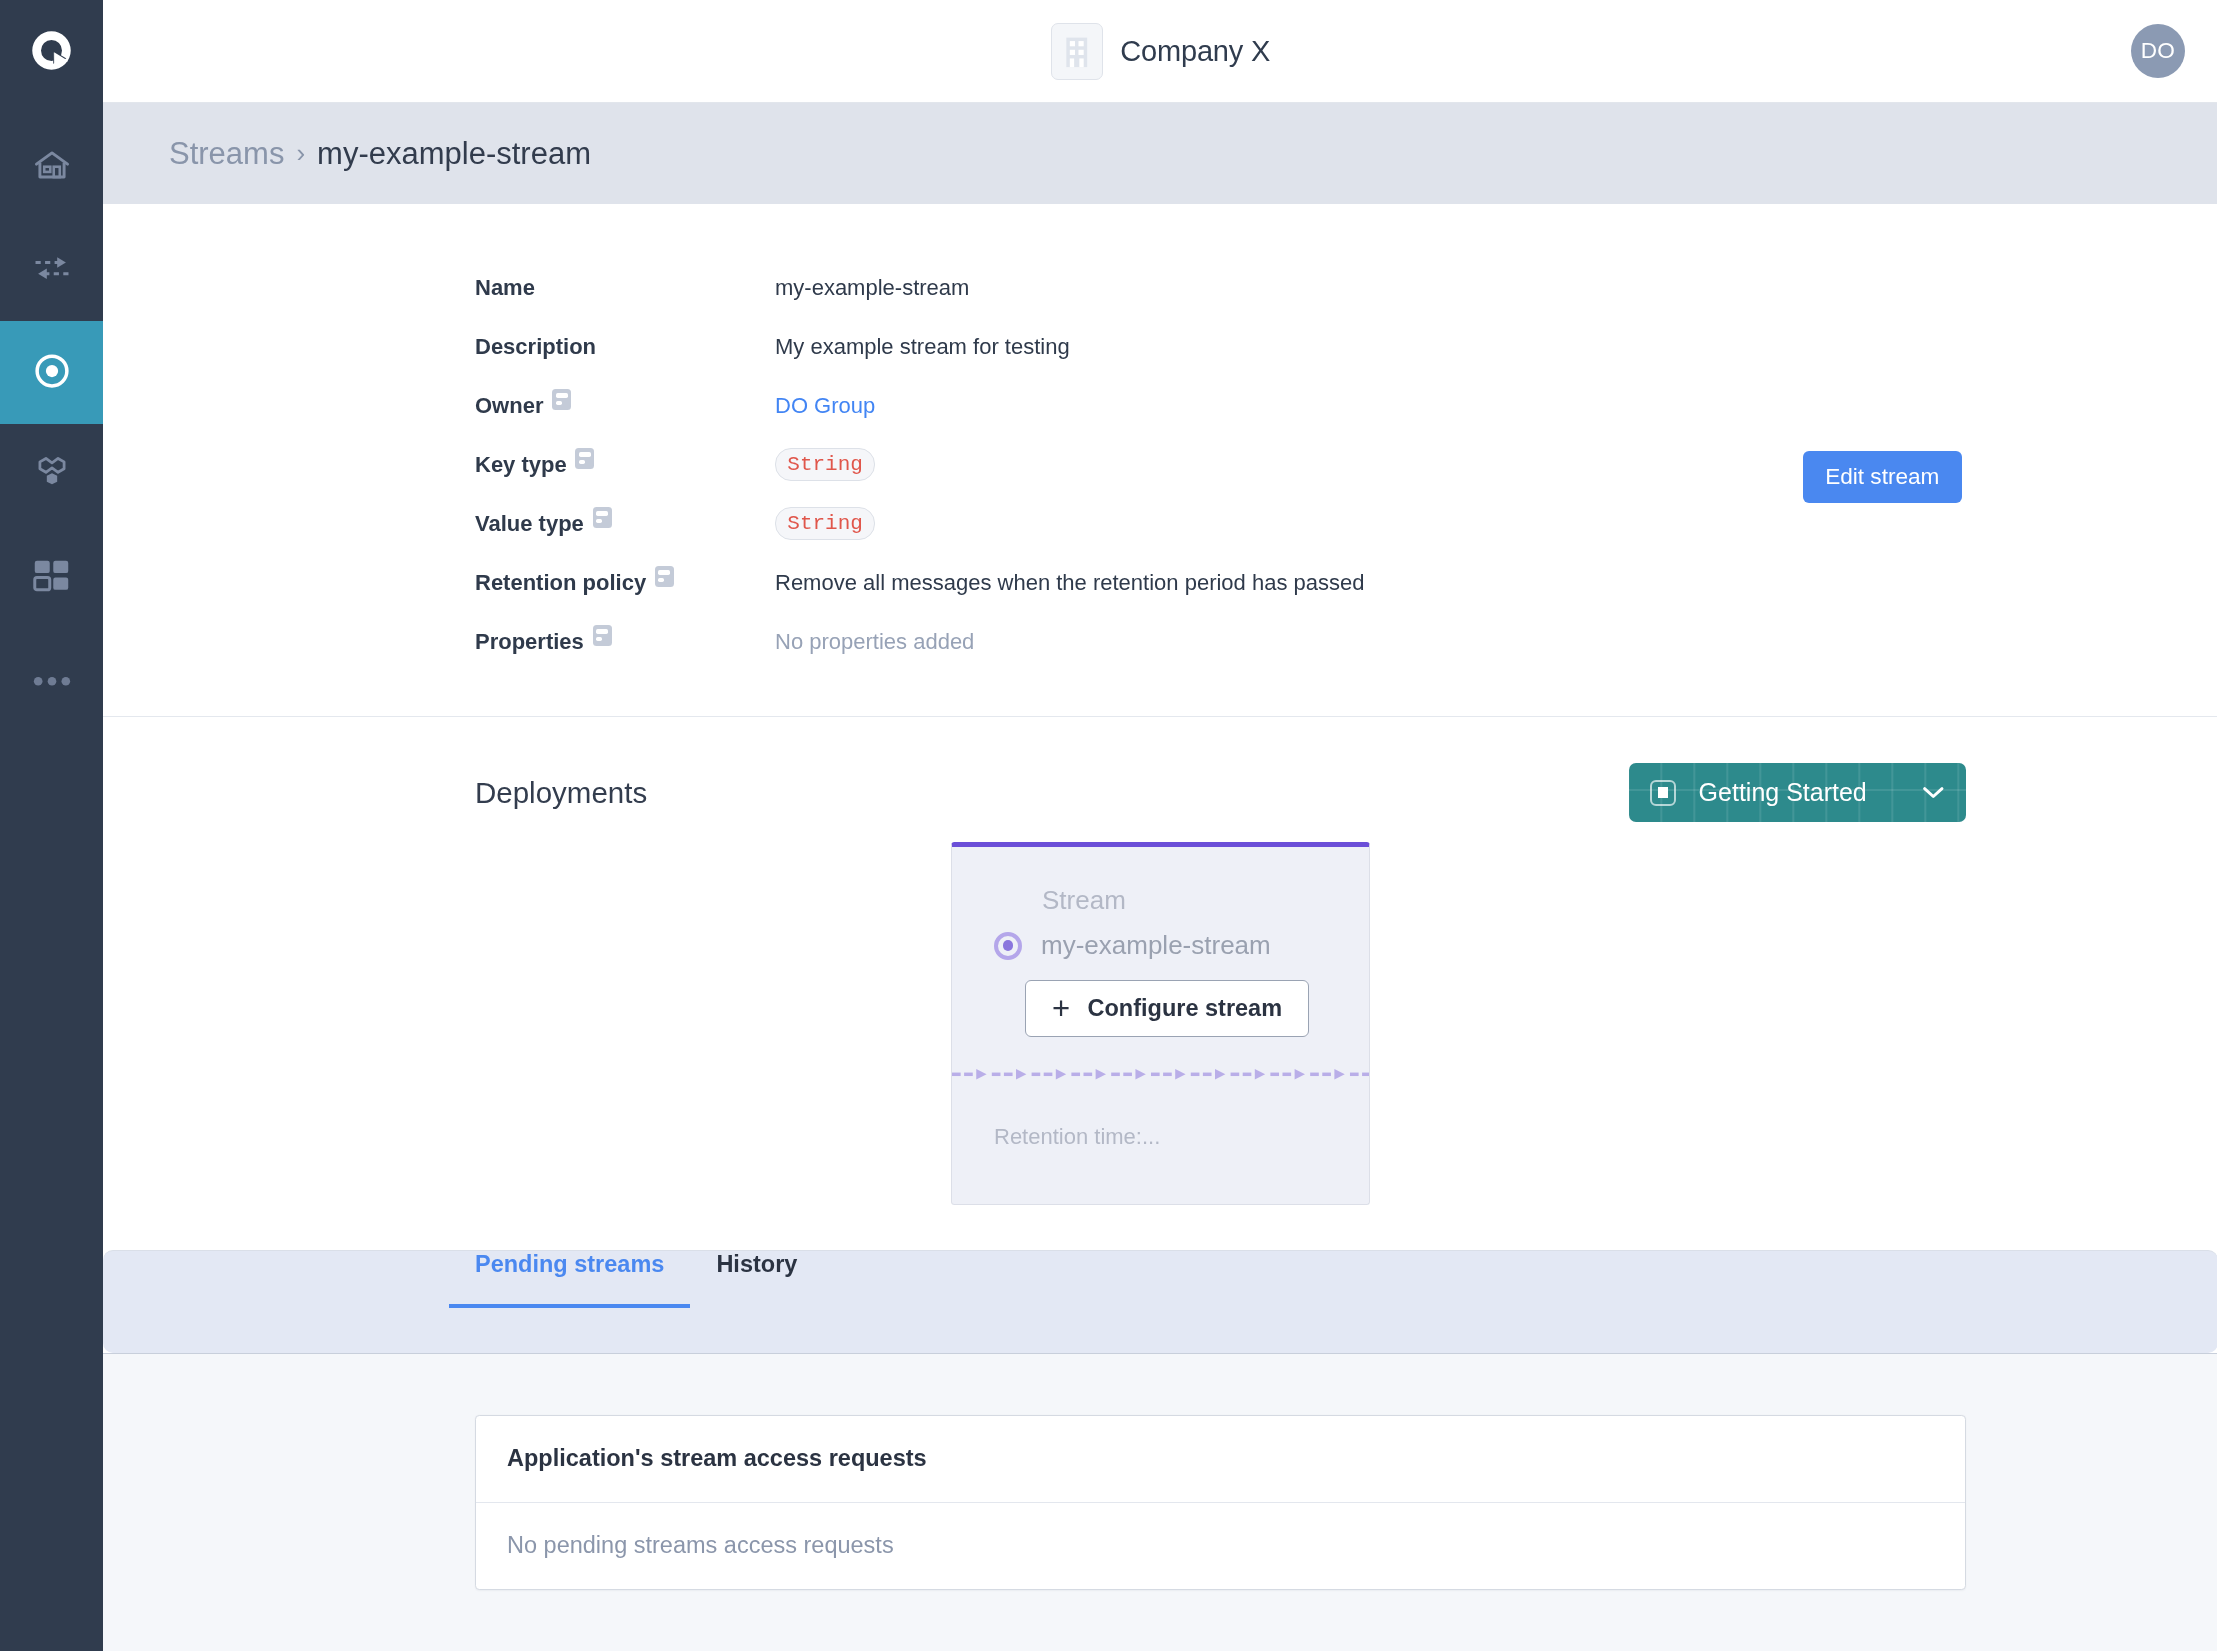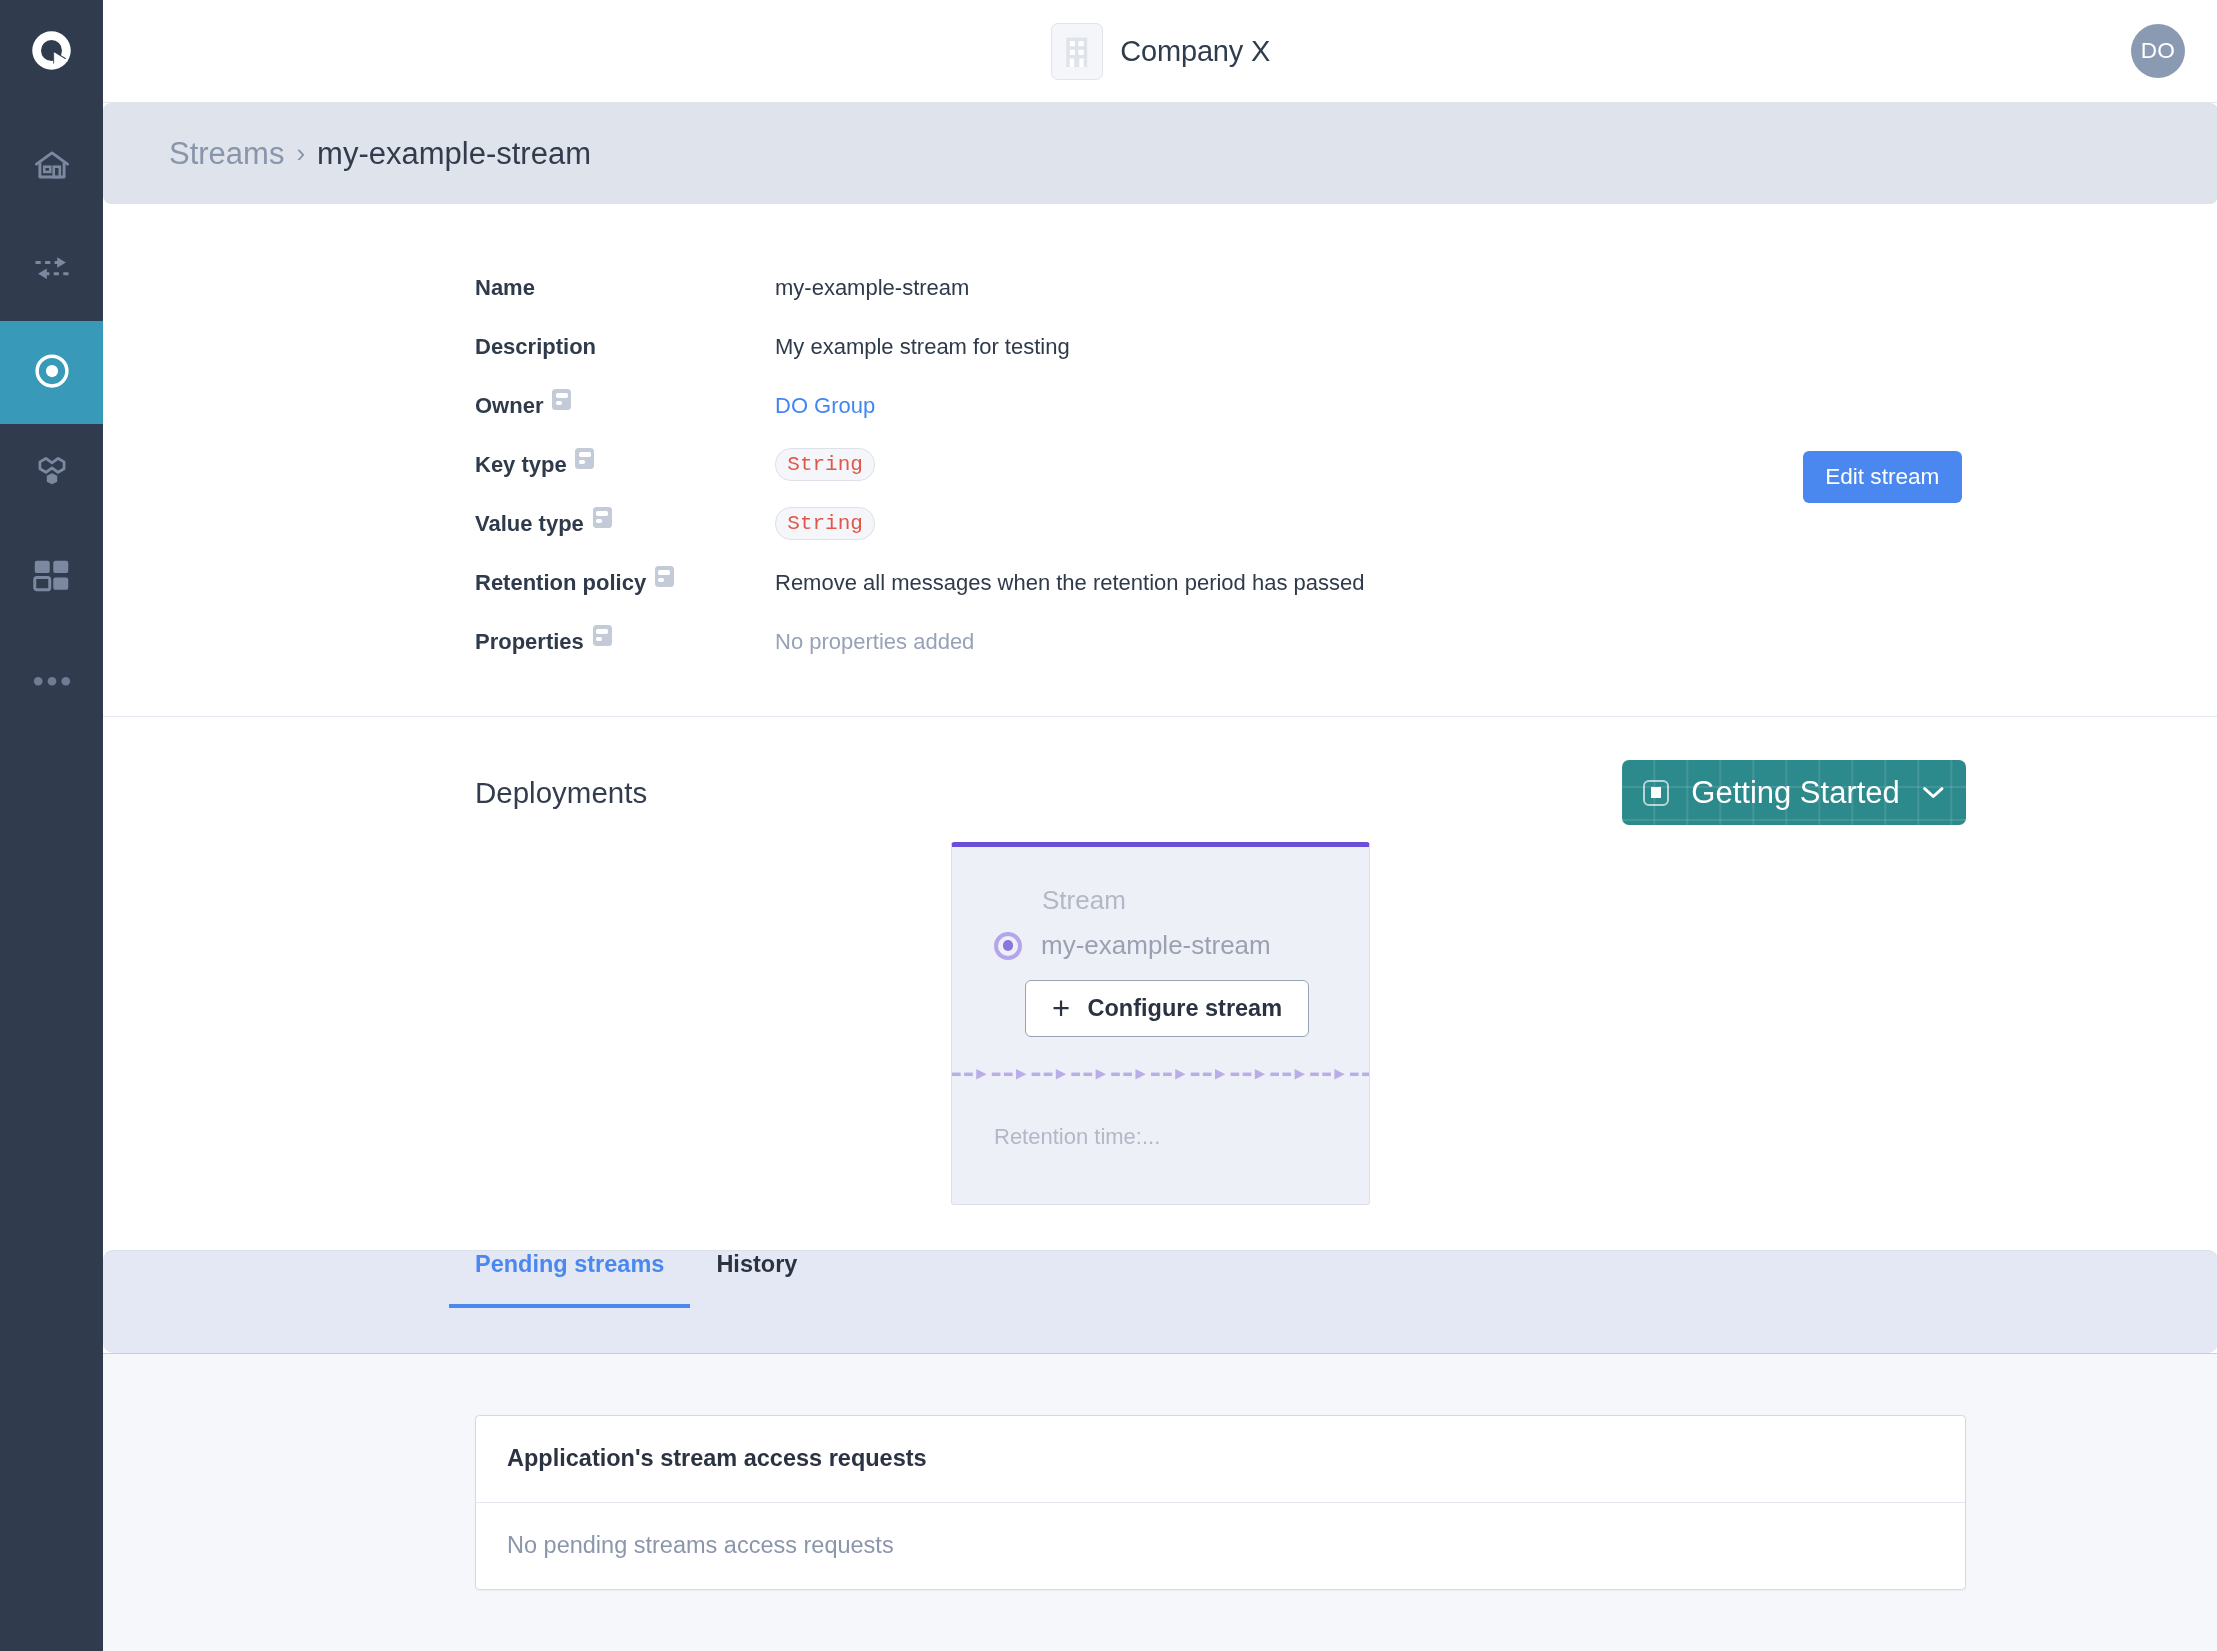--- a/index.html
+++ b/index.html
@@ -81,21 +81,20 @@
 
   
   .breadcrumb-bar {
     height: 101px;
     flex: 0 0 101px;
     background: #dfe3eb;
     display: flex;
     align-items: center;
     padding-left: 66px;
     gap: 12px;
-    border-radius: 8px;
   }
   .crumb-link {
     font-size: 31px;
     color: #8995aa;
     cursor: pointer;
   }
   .crumb-sep { font-size: 26px; color: #8995aa; }
   .crumb-current { font-size: 31px; color: #323c4d; }
 
   
@@ -186,21 +185,21 @@
     background-color: #2d8a8c;
     background-image:
       linear-gradient(to right, rgba(255,255,255,0.10) 1.7px, transparent 1.7px),
       linear-gradient(to bottom, rgba(255,255,255,0.10) 1.7px, transparent 1.7px);
     background-size: 33px 33px;
     background-position: -1.7px -7px;
     color: #ffffff;
     border: none;
     border-radius: 7px;
     padding: 14.8px 21px;
-    font-size: 31px;
+    font-size: 25px;
     font-family: "Liberation Sans", sans-serif;
     cursor: pointer;
     min-width: 337px;
   }
   .gs-icon {
     width: 26px; height: 26px;
     border: 2.6px solid rgba(255,255,255,0.65);
     border-radius: 6px;
     display: flex; align-items: center; justify-content: center;
     flex: 0 0 auto;

